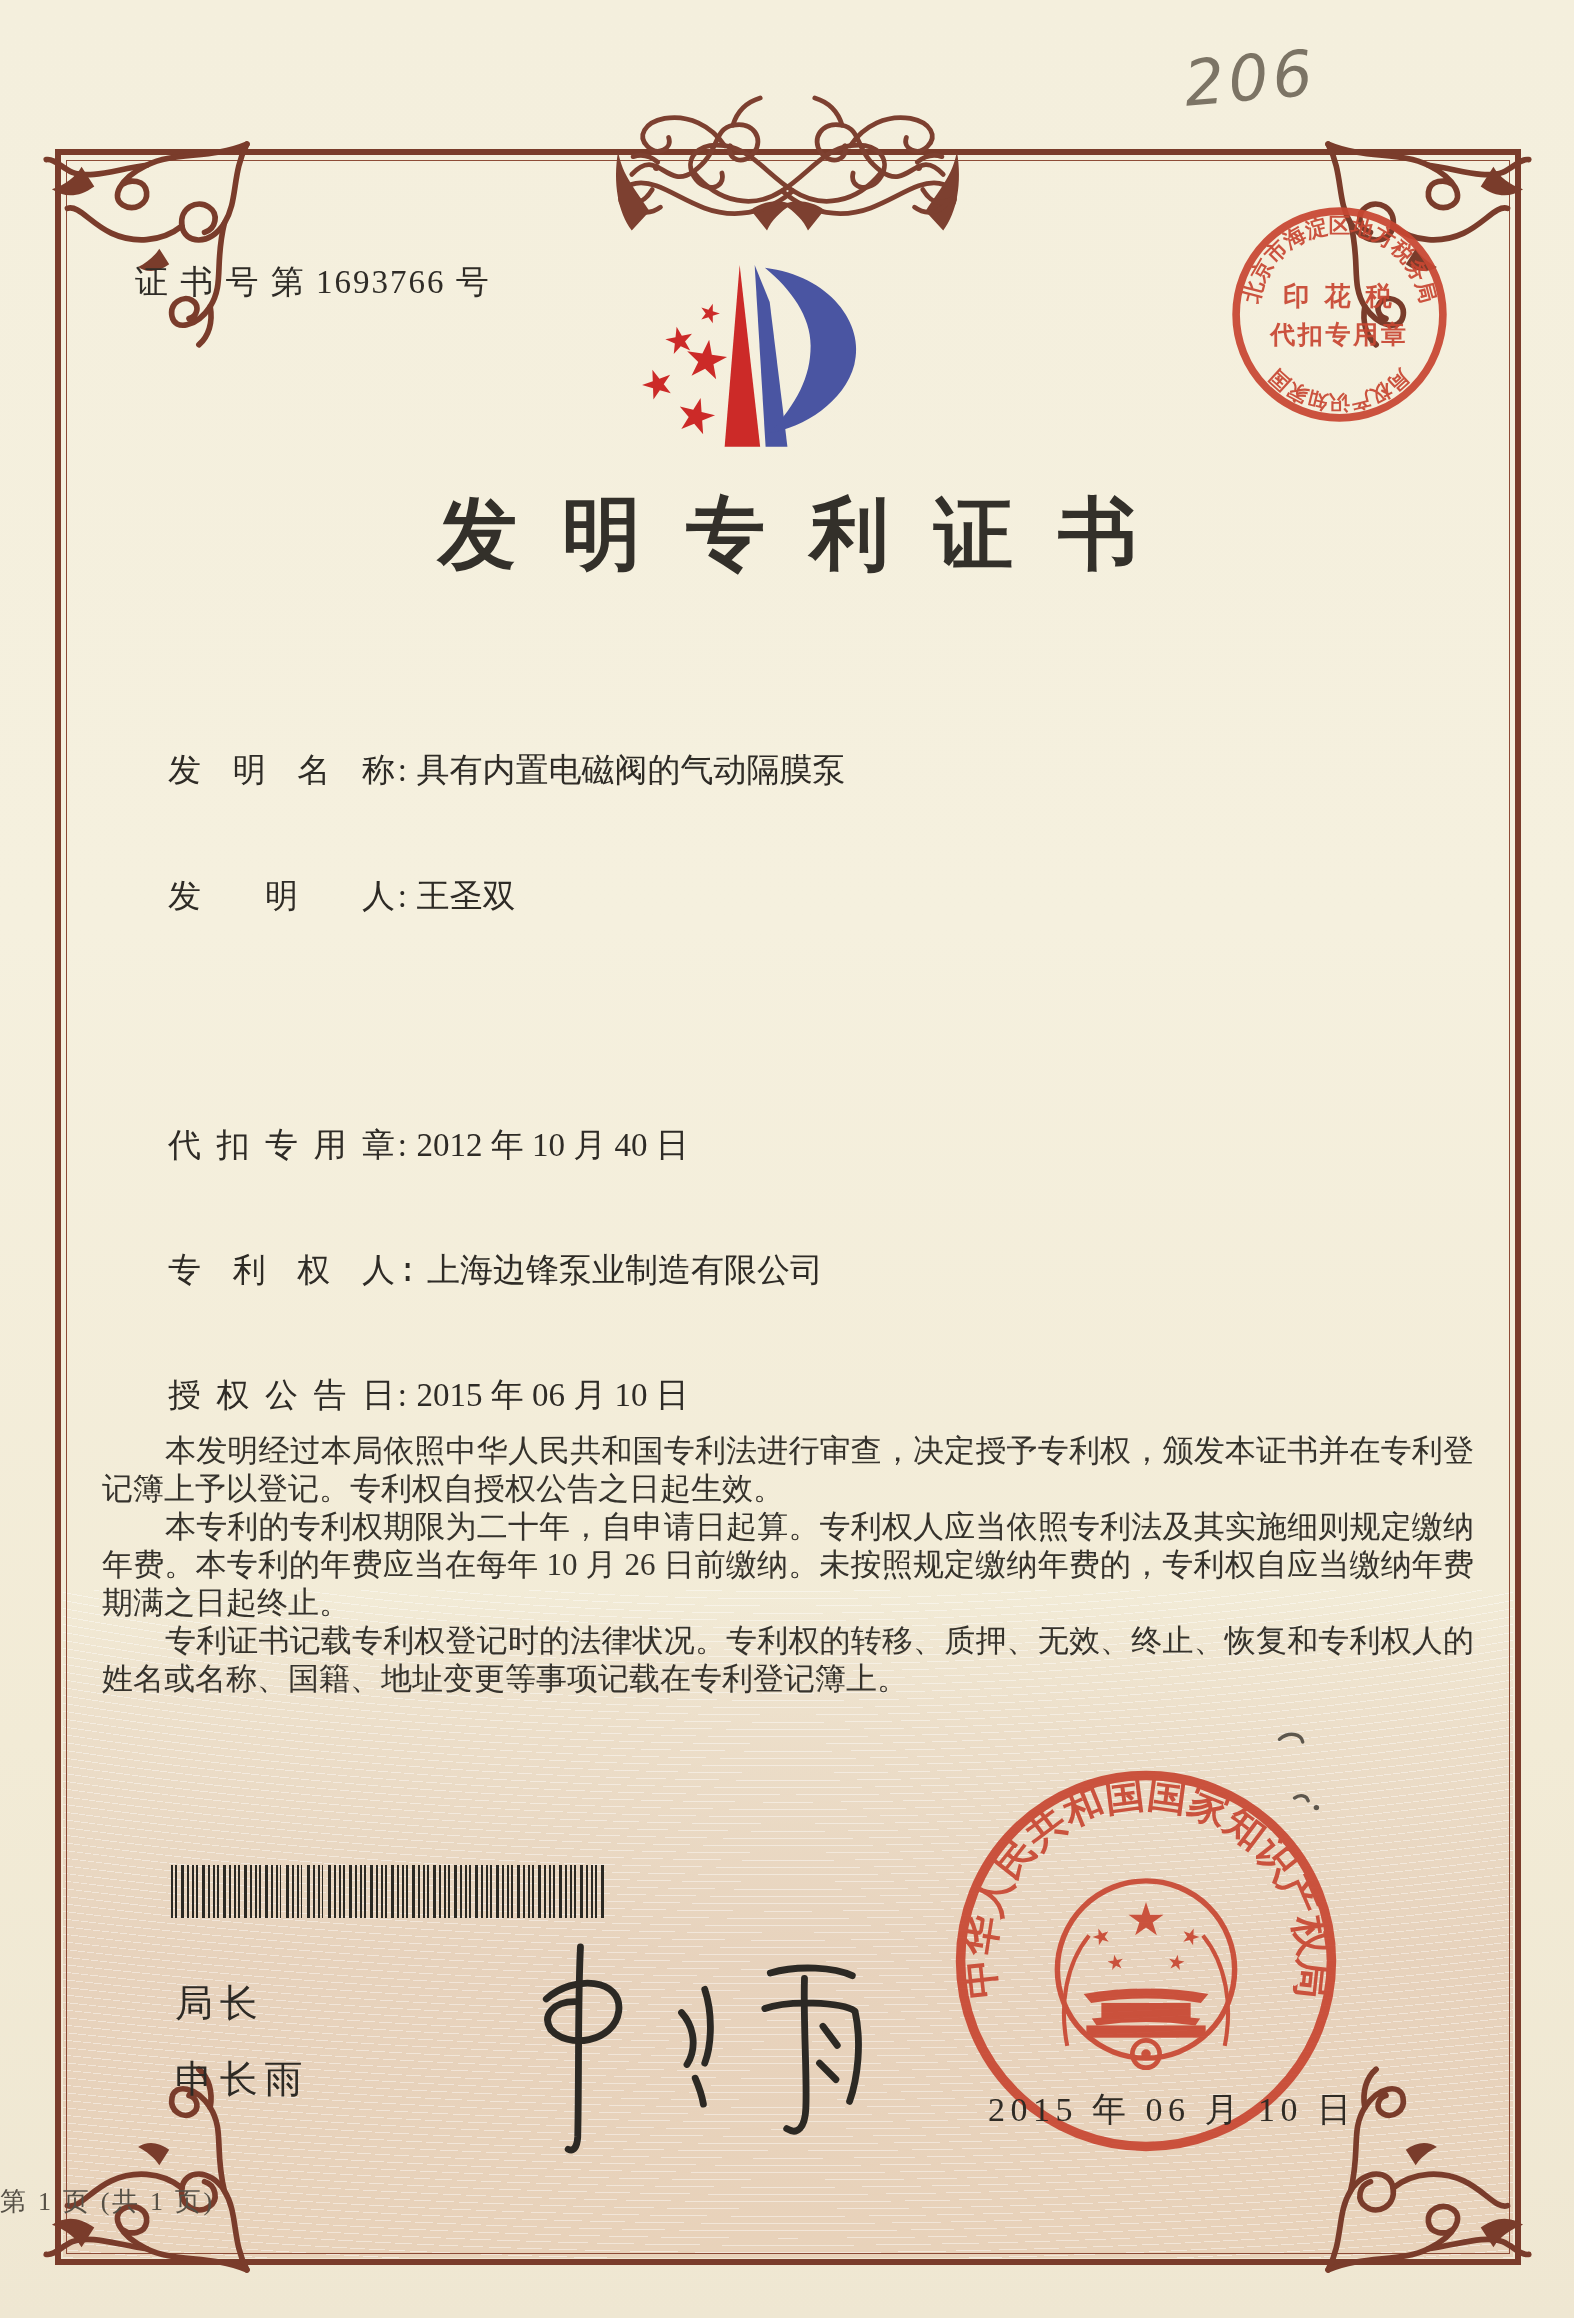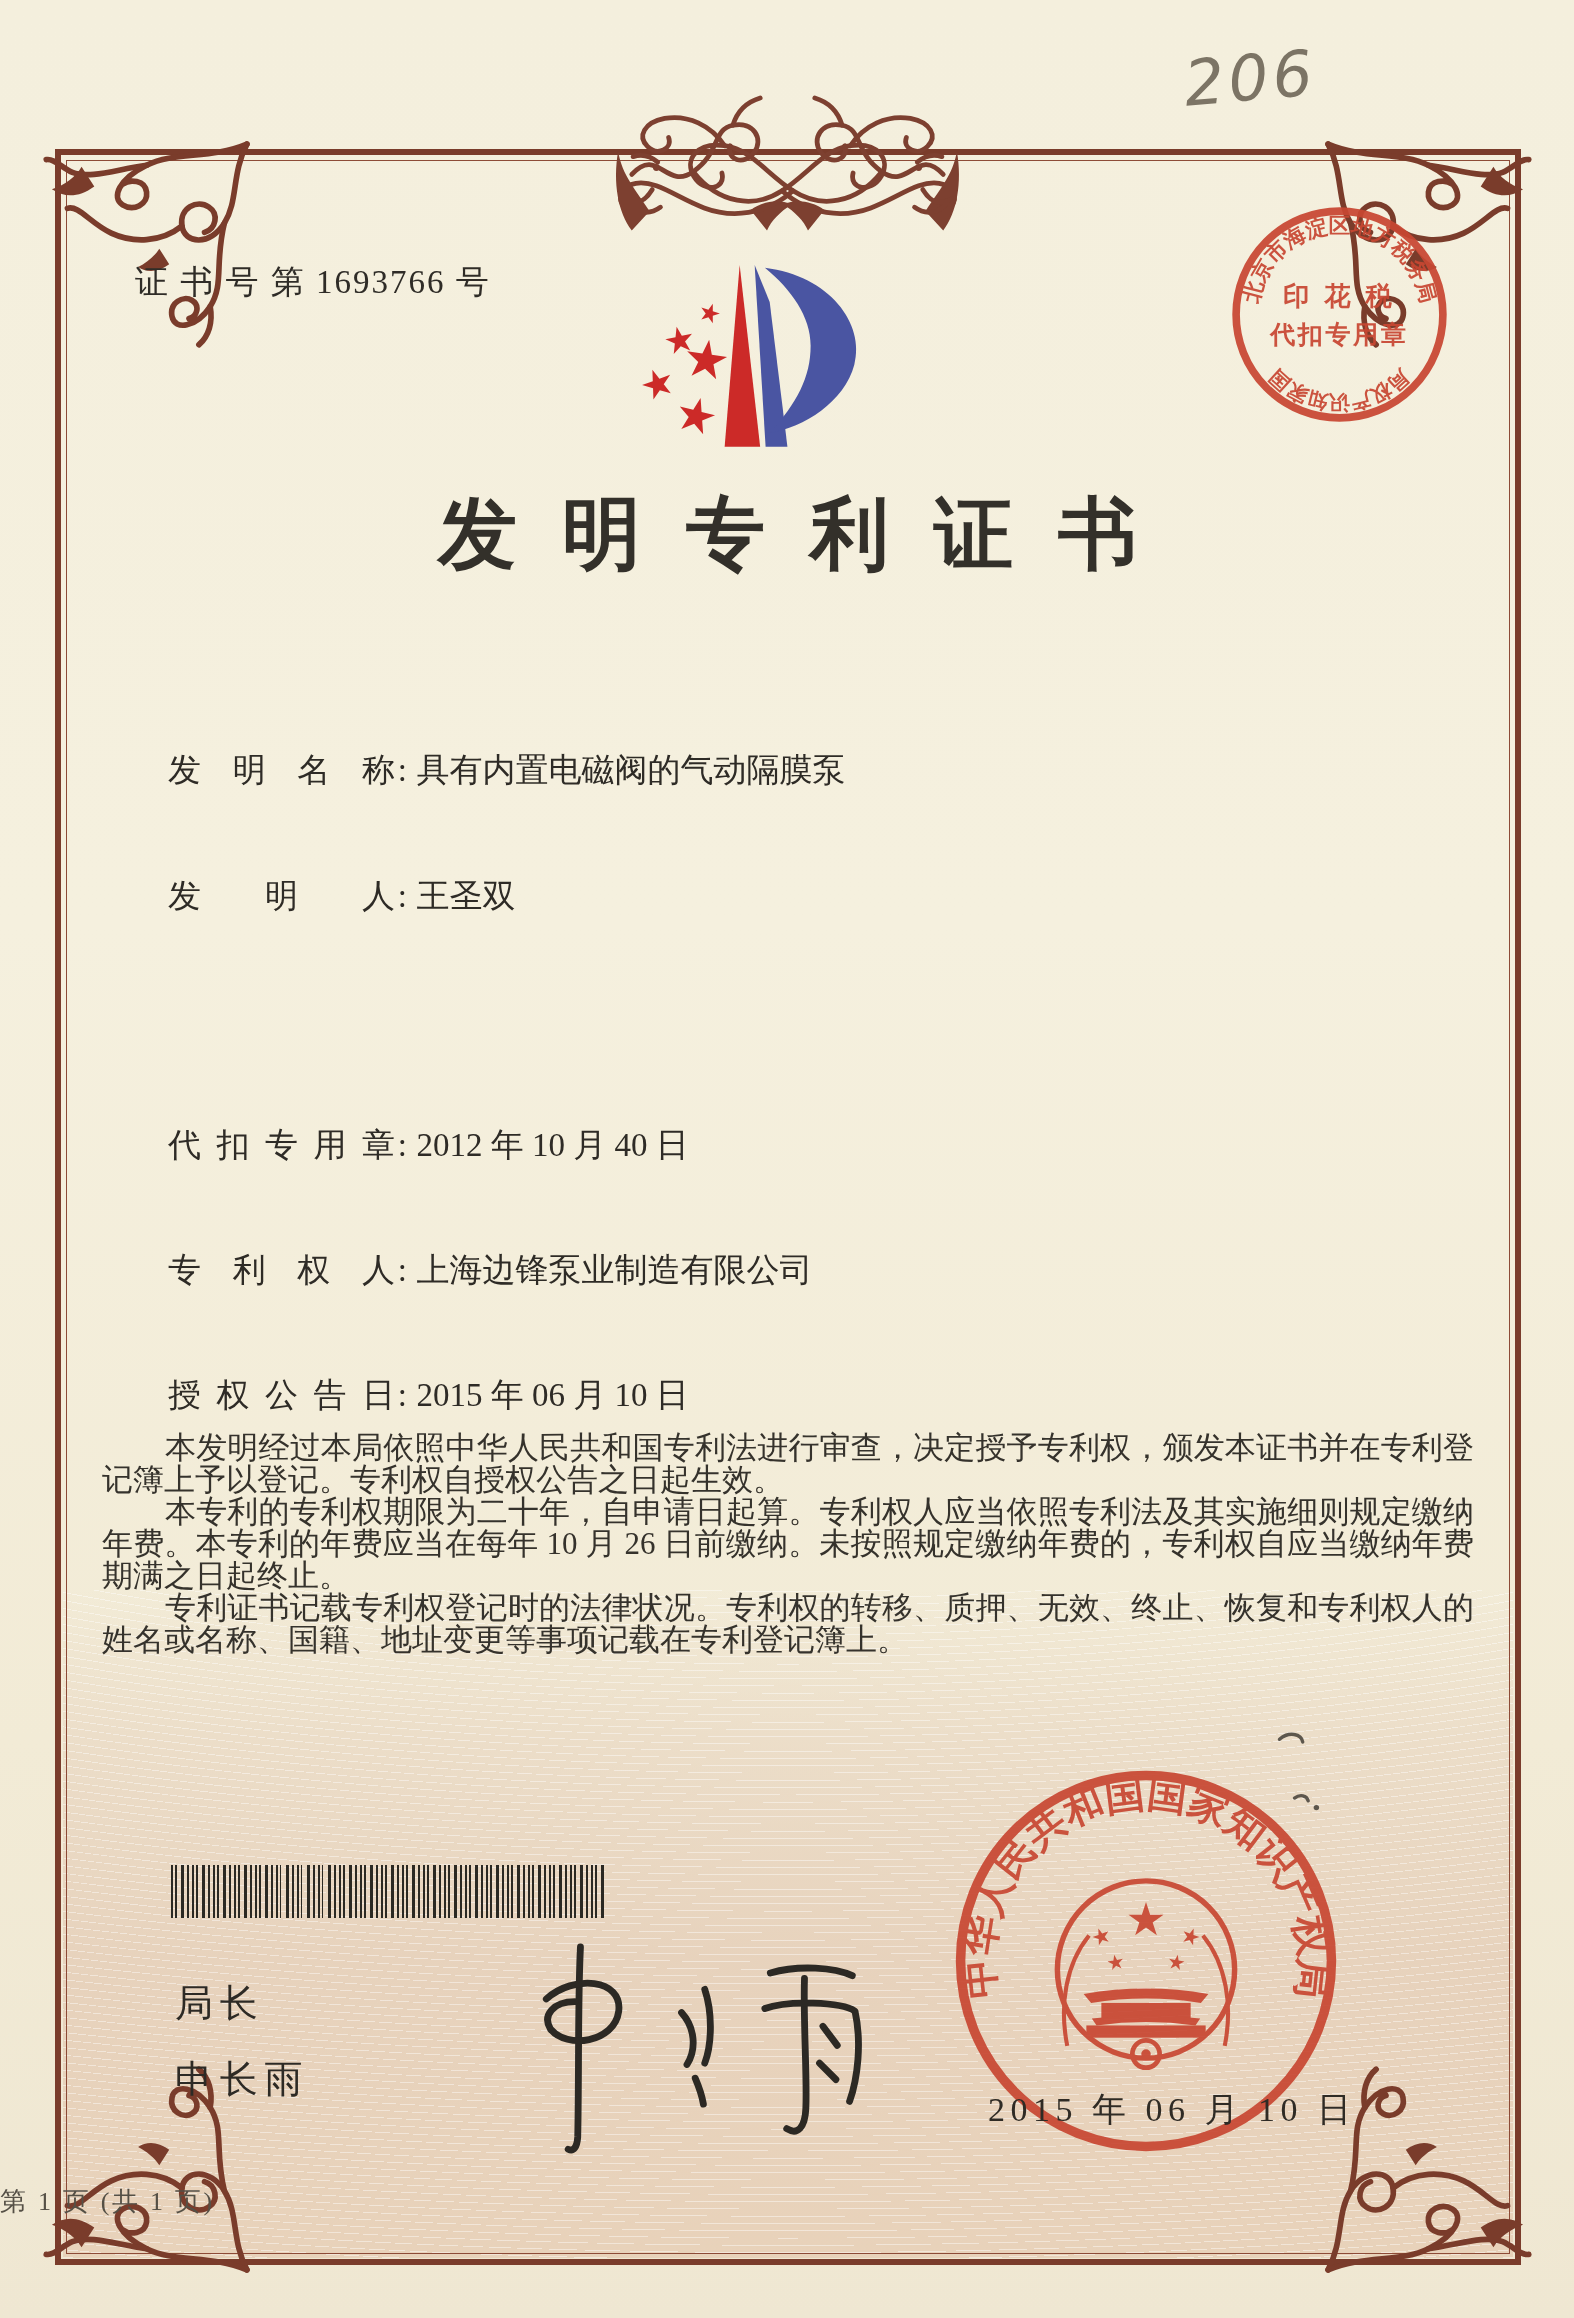--- a/index.html
+++ b/index.html
@@ -60,26 +60,26 @@
 
   
   .row{left:168px;font-size:33px;color:#2e2b26;z-index:3;white-space:nowrap;}
   .row .lbl{
     display:inline-block;width:227px;
     text-align:justify;text-align-last:justify;-moz-text-align-last:justify;
     vertical-align:bottom;
   }
   .row .colon{display:inline-block;margin:0 9.6px 0 2.7px;}
   .r1{top:748px;} .r2{top:874px;} .r3{top:998px;}
-  .r4{top:1123px;} .r5{top:1248px;} .r6{top:1373px;}
+  .r4{top:1123px;} .r5{top:1248px;font-family:Liberation Mono, monospace;} .r6{top:1373px;}
 
   
   .body-text{
     left:102px;top:1432px;width:1372px;z-index:3;
-    font-size:31px;line-height:32px;text-align:justify;color:#35322c;
+    font-size:31px;line-height:38px;text-align:justify;color:#35322c;
   }
   .body-text p{margin:0;text-indent:63px;}
 
   
   .barcode{
     left:171px;top:1865px;width:435px;height:53px;z-index:3;
     background:repeating-linear-gradient(90deg,
       #2b2923 0 2px,transparent 2px 4.1px,
       #2b2923 4.1px 5.5px,transparent 5.5px 9.6px,
       #2b2923 9.6px 13px,transparent 13px 16.4px,

